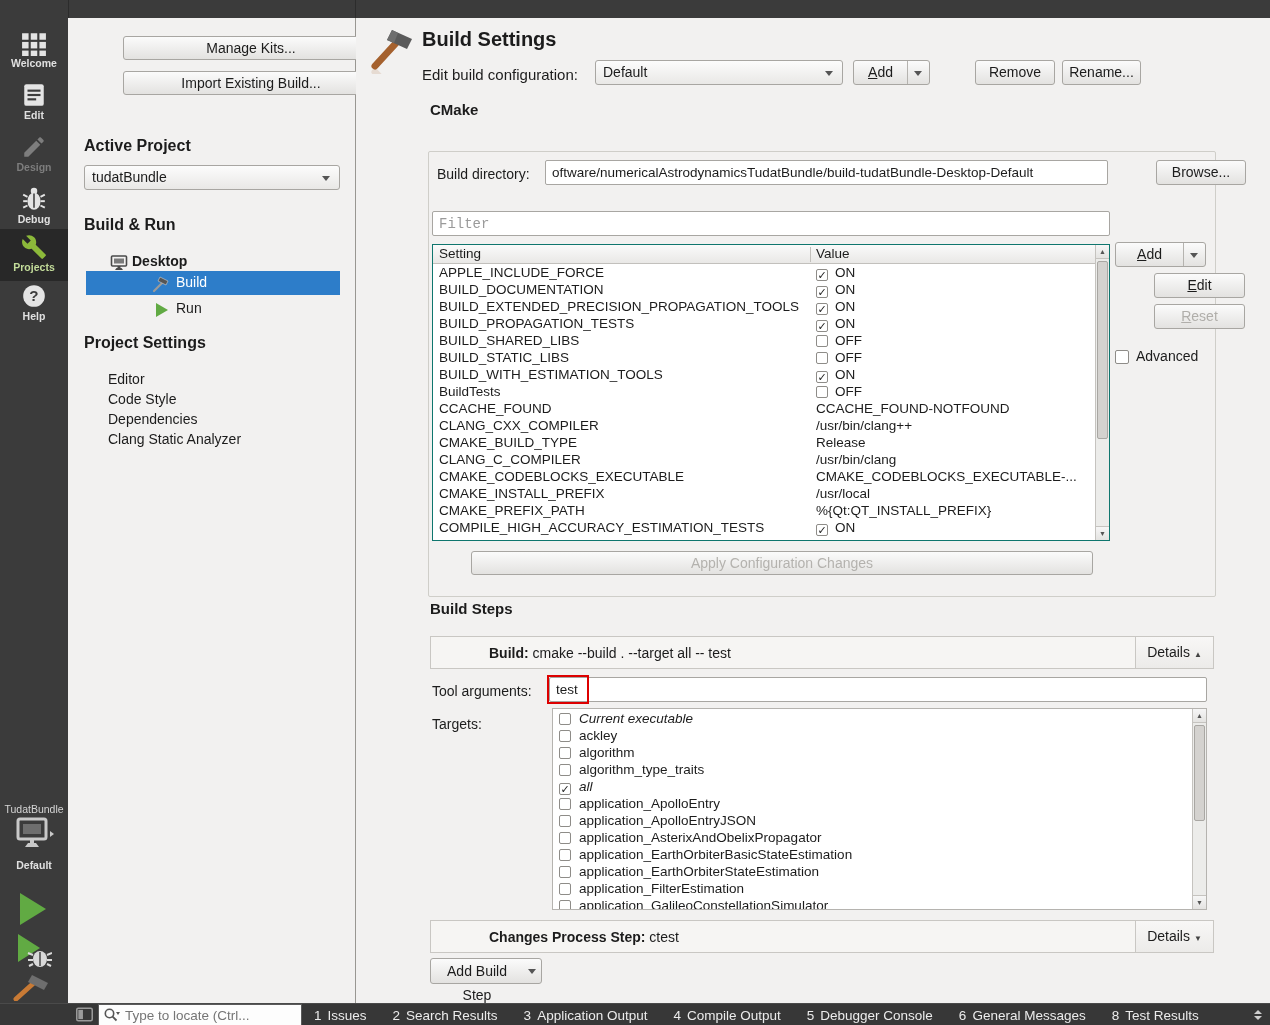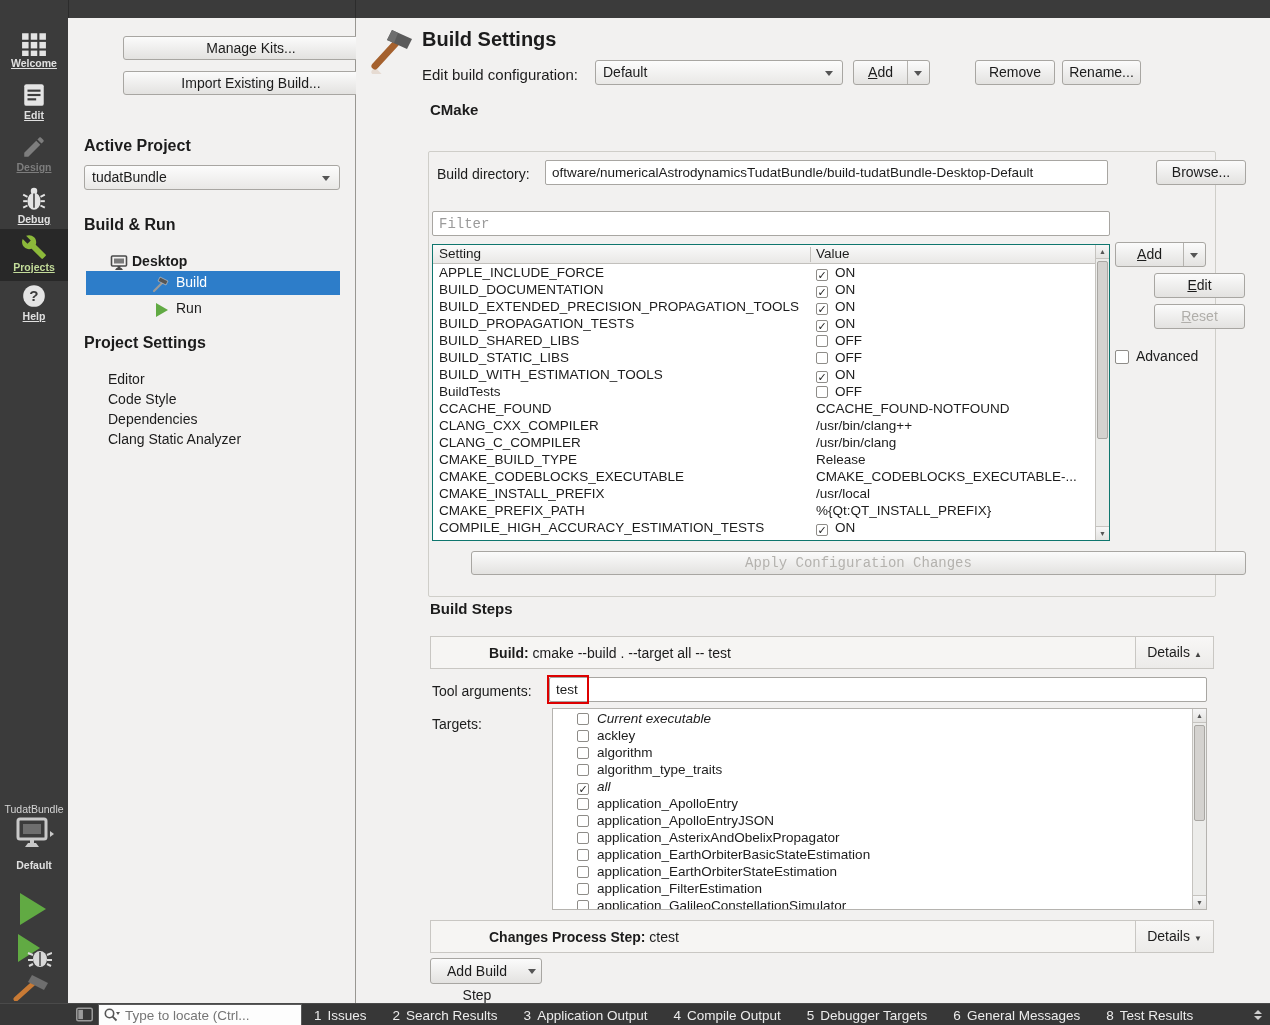--- a/index.html
+++ b/index.html
@@ -7,21 +7,21 @@
   .abs { position:absolute; }
 
   
   #top-bar { position:absolute; left:0; top:0; width:1270px; height:18px; background:#3b3b3b; }
   #top-bar .vsep { position:absolute; top:0; width:1px; height:18px; background:#2c2c2c; }
 
   
   #mode-sidebar { position:absolute; left:0; top:18px; width:68px; height:985px; background:#3b3b3b; }
   .mode-item { position:absolute; left:0; width:68px; height:50px; text-align:center; cursor:pointer; }
   .mode-item .micon { display:block; margin:2px auto 1px auto; width:26px; height:26px; }
-  .mode-item .mlabel { display:block; font-size:10.5px; font-weight:bold; color:#e0e0e0;text-decoration:underline; }
+  .mode-item .mlabel { display:block; font-size:10.5px; font-weight:bold; color:#e0e0e0; }
   .mode-item.disabled .mlabel { color:#7d7d7d; }
   .mode-item.selected { background:#282828; }
   .mode-item.selected .mlabel { color:#c3dc9a; }
 
   #kit-area { position:absolute; left:0; bottom:0; width:68px; height:200px; }
   #kit-project { position:absolute; left:0; top:0; width:68px; text-align:center; font-size:10.5px; color:#d5d5d5; }
   #kit-name { position:absolute; left:0; top:56px; width:68px; text-align:center; font-size:10.5px; font-weight:bold; color:#e0e0e0; }
   .sb-icon-btn { position:absolute; left:12px; width:40px; height:36px; cursor:pointer; }
 
   
@@ -87,35 +87,35 @@
   .scrollbar .thumb { position:absolute; left:1px; width:11px; background:#d4d2cf; border:1px solid #a9a7a3; border-radius:2px; }
 
   .side-btn { position:absolute; left:759px; width:91px; height:25px; line-height:23px; }
   .side-btn::first-letter, .mn::first-letter { text-decoration:underline; }
   #btn-set-add { left:759px; top:224px; width:91px; }
   #btn-set-add .sb-main::first-letter { text-decoration:underline; }
   #btn-set-edit { top:255px; }
   #btn-set-reset { top:286px; color:#b0aeaa; cursor:default; }
   #advanced-row { position:absolute; left:759px; top:330px; font-size:14px; }
   #advanced-row .cb { display:inline-block; width:14px; height:14px; margin-right:7px; vertical-align:-3px; }
-  #btn-apply { position:absolute; left:76px; top:533px; width:775px; height:24px; line-height:22px; color:#b4b2ae; cursor:default;font-family:Liberation Mono, monospace; }
+  #btn-apply { position:absolute; left:76px; top:533px; width:622px; height:24px; line-height:22px; color:#b4b2ae; cursor:default; }
 
   #buildsteps-heading { left:74px; top:582px; }
   .step-bar { position:absolute; left:74px; width:784px; height:33px; background:#f6f5f3; border:1px solid #c9c7c3; font-size:14px; }
   .step-bar .step-text { position:absolute; left:14px; top:8px; white-space:nowrap;padding-left:44px; }
   .step-bar b { font-weight:bold; }
   .details-btn { position:absolute; right:0; top:0; bottom:0; width:78px; border-left:1px solid #c9c7c3; background:linear-gradient(#f8f7f6,#ecebe9); text-align:center; line-height:31px; cursor:pointer; font-size:14px; }
   .details-btn .dArrow { font-size:8px; color:#444; margin-left:4px; }
   #step1-bar { top:618px; }
   #toolargs-label { position:absolute; left:76px; top:665px; font-size:14px; }
   #toolargs-field { position:absolute; left:193px; top:659px; width:658px; height:25px; }
   #red-annotation { position:absolute; left:191px; top:657px; width:42px; height:29px; border:2px solid #dd0000; pointer-events:none; }
   #targets-label { position:absolute; left:76px; top:698px; font-size:14px; }
   #targets-list { position:absolute; left:196px; top:690px; width:655px; height:202px; background:#ffffff; border:1px solid #b5b3af; overflow:hidden; }
-  #targets-rows { position:absolute; left:0; top:1px; right:14px; bottom:0; overflow:hidden;margin-left:18px; }
+  #targets-rows { position:absolute; left:0; top:1px; right:14px; bottom:0; overflow:hidden; }
   .t-row { position:relative; height:17px; line-height:17px; font-size:13.5px; white-space:nowrap; }
   .t-row .cb { display:inline-block; margin:0 8px 0 6px; }
   .t-row .tl.italic { font-style:italic; }
   #custom-step-bar { top:902px; }
   #btn-add-step { position:absolute; left:74px; top:940px; width:112px; height:26px; }
   #btn-add-step .sb-main { right:18px; line-height:24px; }
   #btn-add-step .sb-arrow { width:18px; border-left:none; }
   #btn-add-step .sb-arrow .caret-down { right:5px; }
 
   
@@ -372,27 +372,27 @@
           <span class="sname">CCACHE_FOUND</span>
           <span class="sval"><span>CCACHE_FOUND-NOTFOUND</span></span>
         </div>
 
         <div class="s-row">
           <span class="sname">CLANG_CXX_COMPILER</span>
           <span class="sval"><span>/usr/bin/clang++</span></span>
         </div>
 
         <div class="s-row">
+          <span class="sname">CMAKE_BUILD_TYPE</span>
+          <span class="sval"><span>Release</span></span>
+        </div>
+
+        <div class="s-row">
           <span class="sname">CLANG_C_COMPILER</span>
           <span class="sval"><span>/usr/bin/clang</span></span>
-        </div>
-
-        <div class="s-row">
-          <span class="sname">CMAKE_BUILD_TYPE</span>
-          <span class="sval"><span>Release</span></span>
         </div>
 
         <div class="s-row">
           <span class="sname">CMAKE_CODEBLOCKS_EXECUTABLE</span>
           <span class="sval"><span>CMAKE_CODEBLOCKS_EXECUTABLE-...</span></span>
         </div>
 
         <div class="s-row">
           <span class="sname">CMAKE_INSTALL_PREFIX</span>
           <span class="sval"><span>/usr/local</span></span>
@@ -533,21 +533,21 @@
   <div id="output-panes">
 
       <span class="pane-btn"><span class="pnum">1</span><span>Issues</span></span>
 
       <span class="pane-btn"><span class="pnum">2</span><span>Search Results</span></span>
 
       <span class="pane-btn"><span class="pnum">3</span><span>Application Output</span></span>
 
       <span class="pane-btn"><span class="pnum">4</span><span>Compile Output</span></span>
 
-      <span class="pane-btn"><span class="pnum">5</span><span>Debugger Targets</span></span>
+      <span class="pane-btn"><span class="pnum">5</span><span>Debugger Console</span></span>
 
       <span class="pane-btn"><span class="pnum">6</span><span>General Messages</span></span>
 
       <span class="pane-btn"><span class="pnum">8</span><span>Test Results</span></span>
     </div>
   <div id="pane-arrows">
     <span class="au"></span>
     <span class="ad"></span>
   </div>
 </div>

